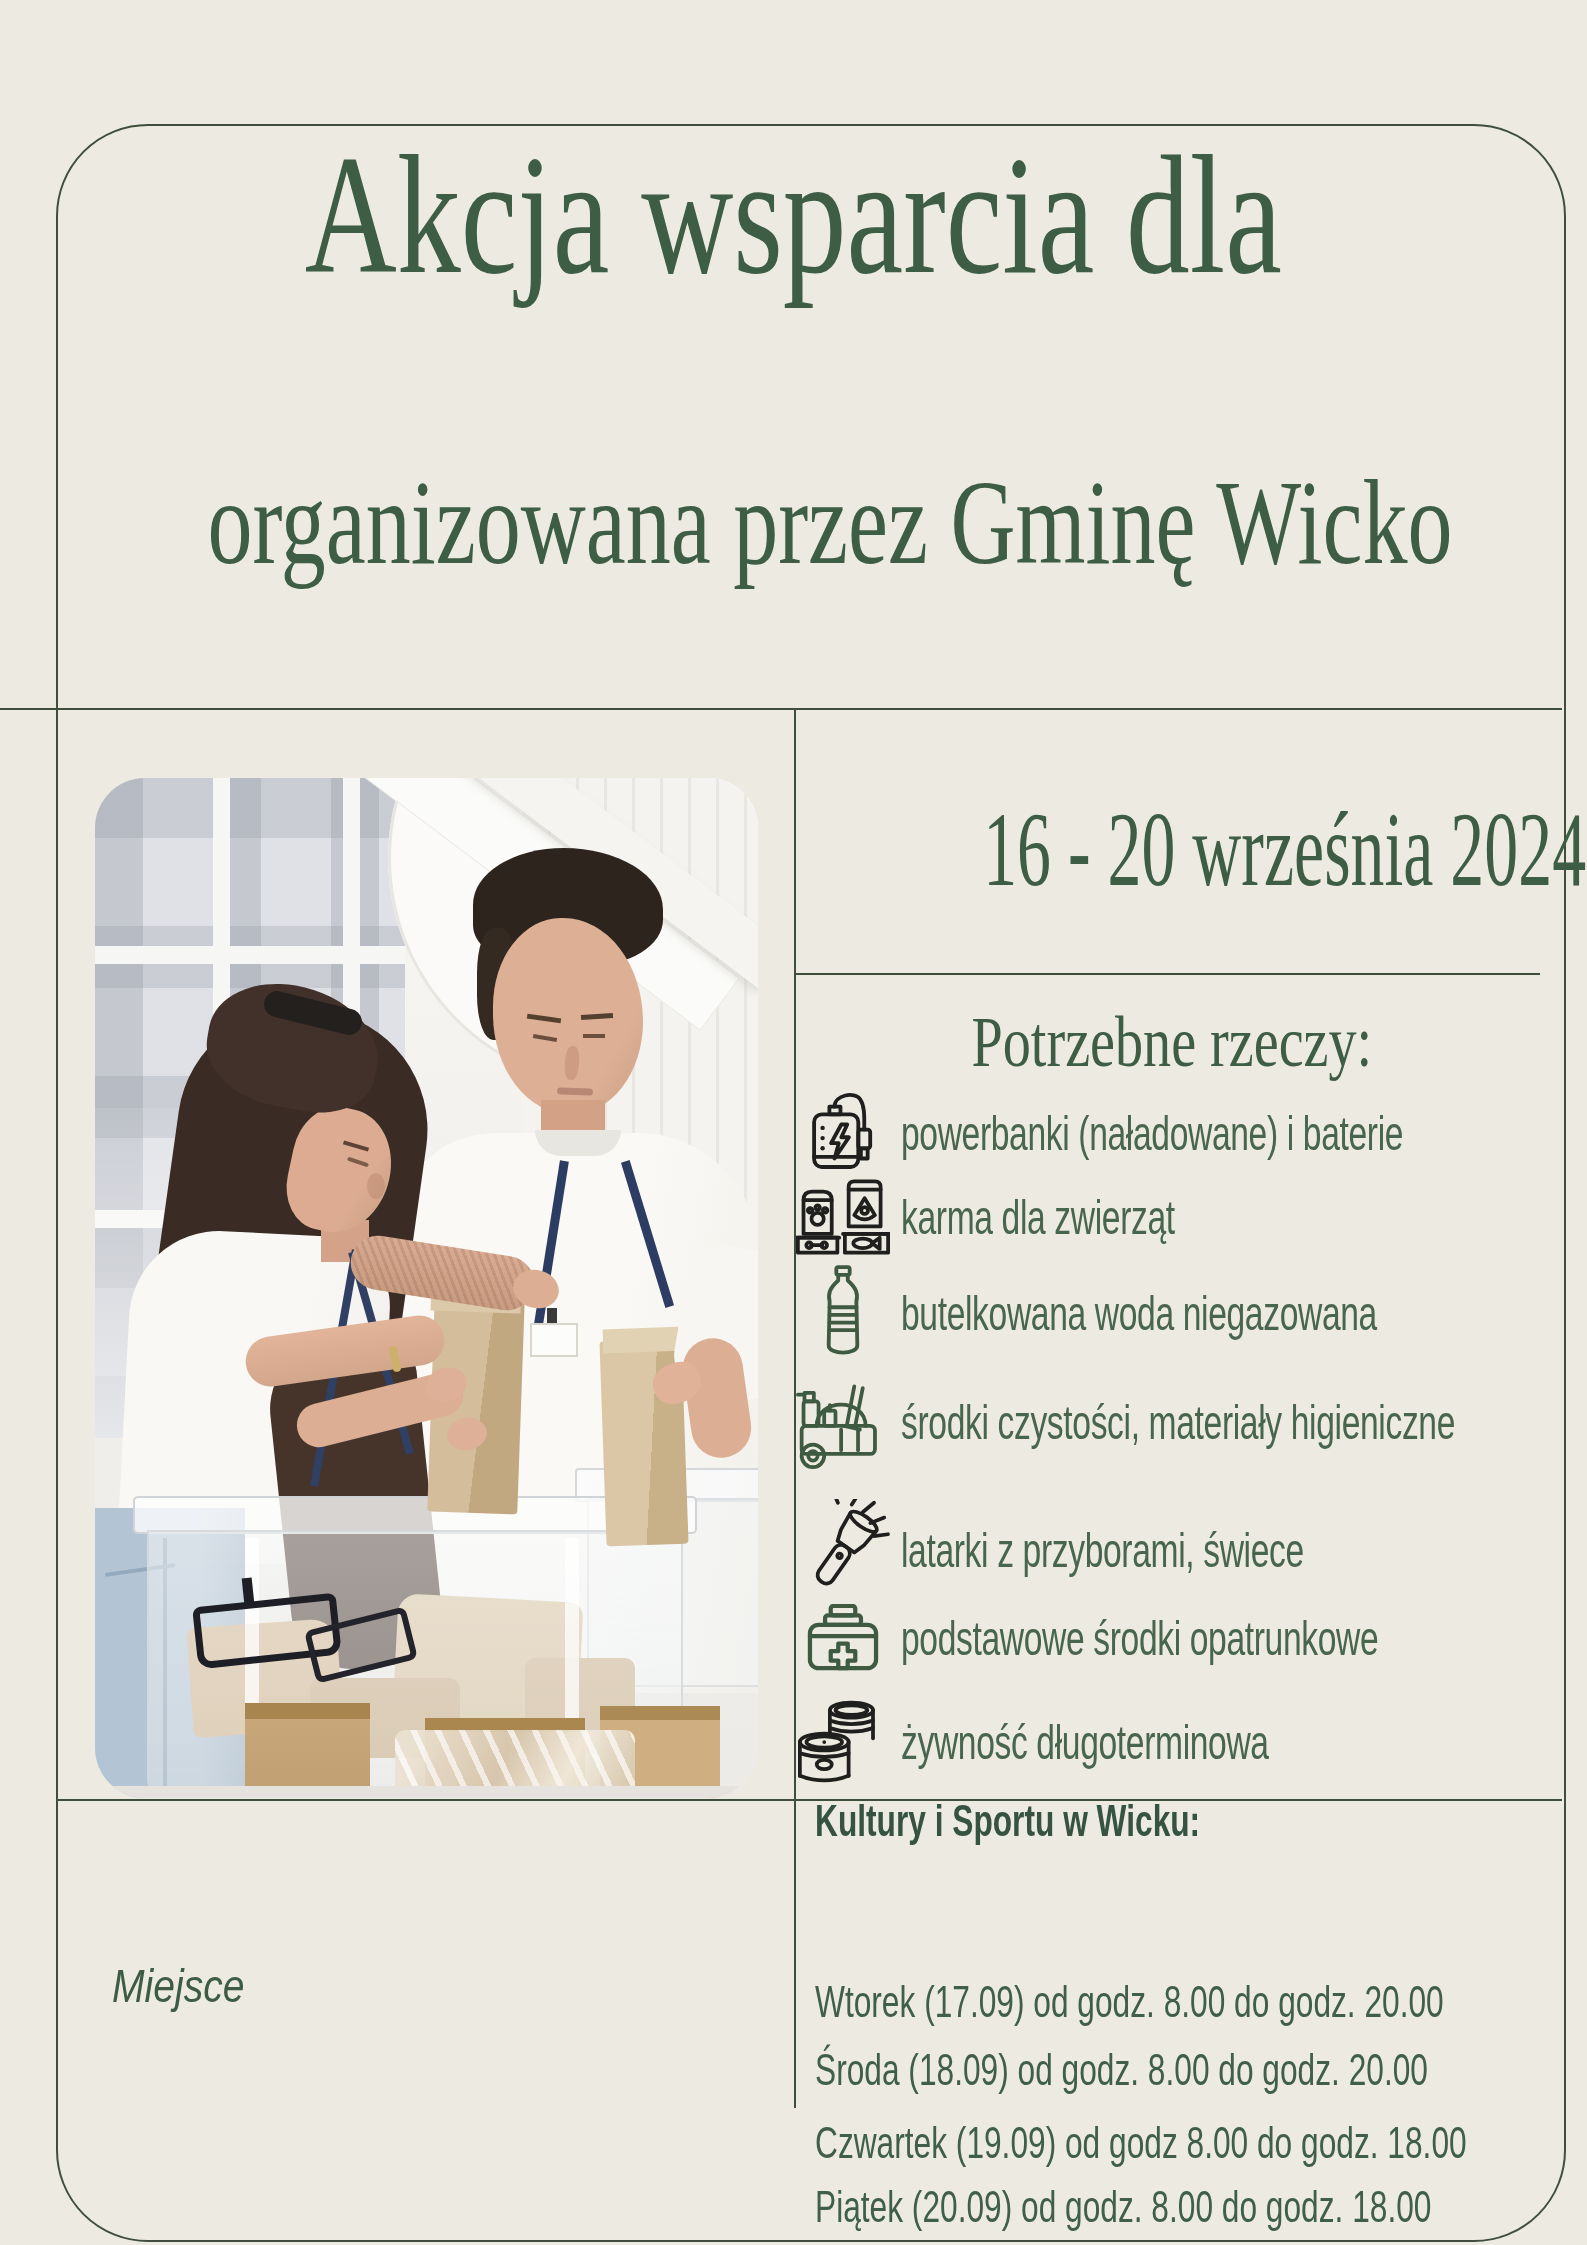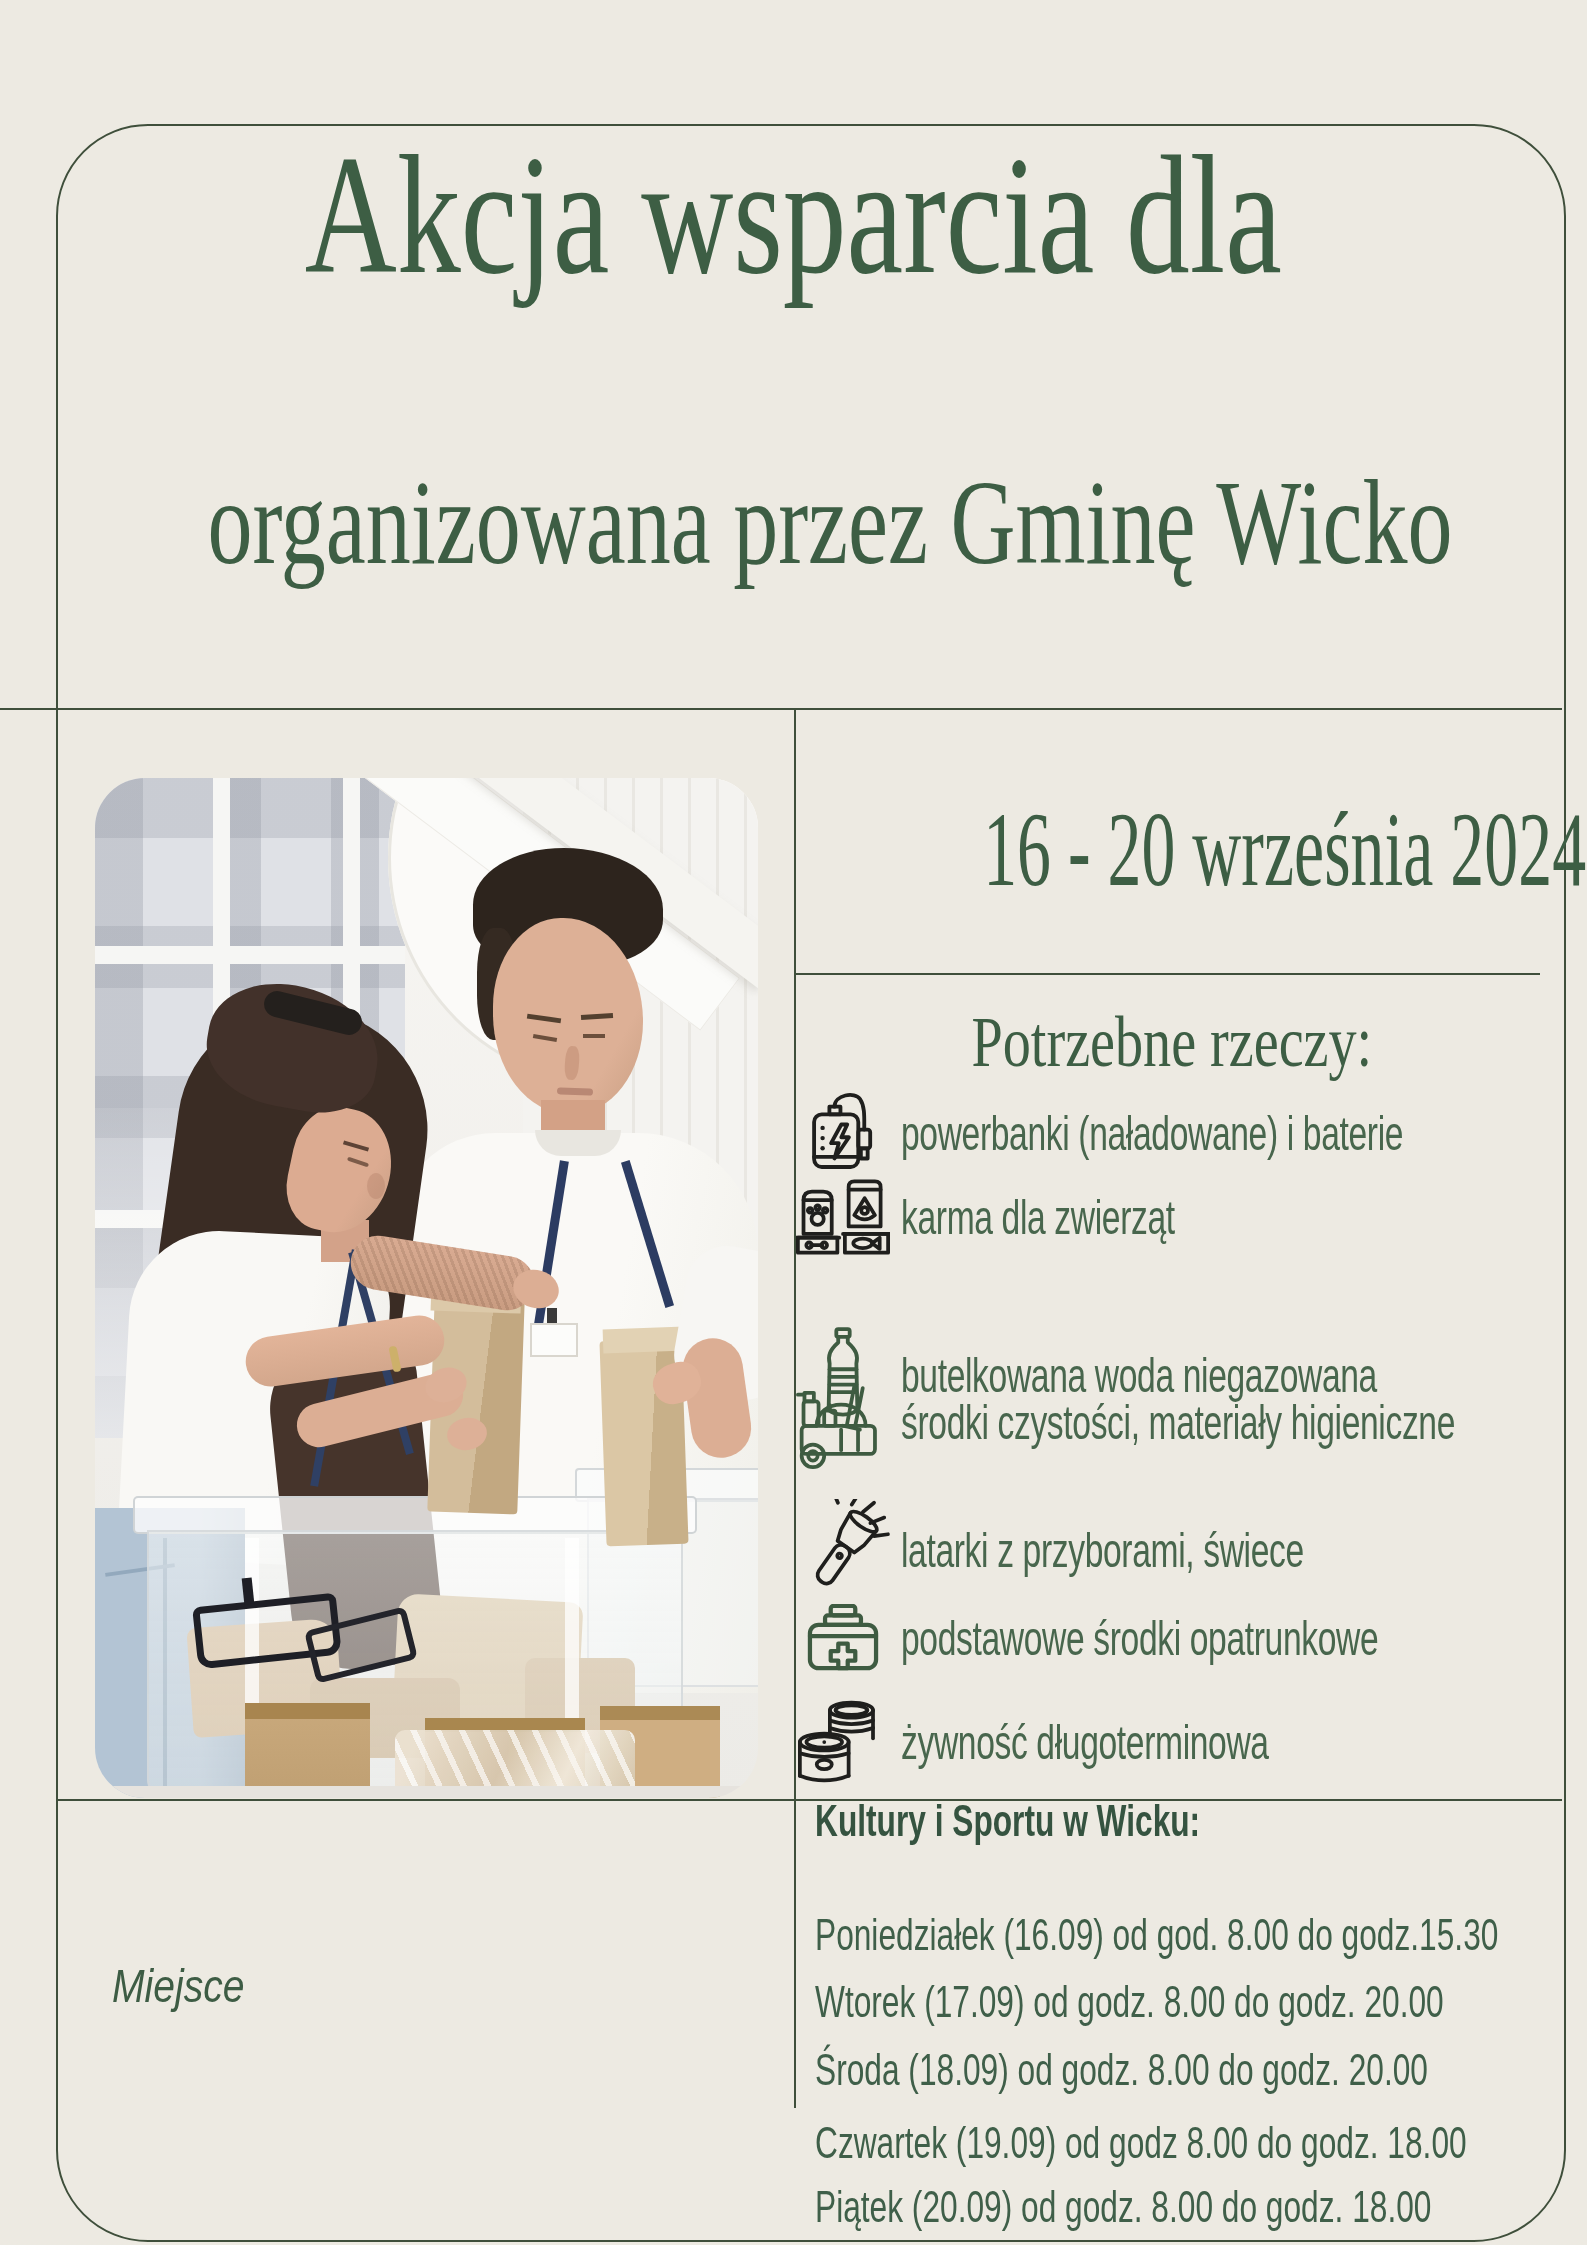--- a/index.html
+++ b/index.html
@@ -201,21 +201,21 @@
           <line x1="16" y1="70" x2="28" y2="70"></line>
         <rect x="52" y="58" width="46" height="20"></rect>
         <line x1="50" y1="58" x2="100" y2="58"></line>
         <ellipse cx="71" cy="68" rx="10" ry="5"></ellipse>
         <path d="M81,68 L89,62 L89,74 Z"></path>
       </svg>
     </span>
     <span class="item-label">karma dla zwierząt</span>
   </div>
 
-  <div class="abs item" style="top:1320px">
+  <div class="abs item" style="top:1258px">
     <span class="icon-cell">
       <svg width="42" height="98" viewBox="0 0 44 100" class="ic-grn" stroke-width="4">
         <rect x="15" y="2" width="14" height="8" rx="2"></rect>
         <path d="M17,10 L17,16 C8,24 6,30 8,38 L7,84 C7,94 37,94 37,84 L36,38 C38,30 36,24 27,16 L27,10"></path>
         <line x1="8" y1="44" x2="36" y2="44"></line>
         <line x1="8" y1="52" x2="36" y2="52"></line>
         <line x1="8" y1="60" x2="36" y2="60"></line>
         <line x1="8" y1="68" x2="36" y2="68"></line>
       </svg>
     </span>
@@ -293,23 +293,20 @@
         <path d="M4,84 Q30,94 56,84"></path>
         <path d="M4,60 Q30,68 56,60"></path>
         <ellipse cx="30" cy="72" rx="8" ry="5"></ellipse>
       </svg>
     </span>
     <span class="item-label">żywność długoterminowa</span>
   </div>
 
   <div class="abs sched bold" style="top:1795px">
     <span class="sq">Kultury i Sportu w Wicku:</span>
-  </div>
-  <div class="abs sched" style="top:1909px">
-    <span class="sq">Poniedziałek (16.09) od god. 8.00 do godz.15.30</span>
   </div>
   <div class="abs sched" style="top:1976px">
     <span class="sq">Wtorek (17.09) od godz. 8.00 do godz. 20.00</span>
   </div>
   <div class="abs sched" style="top:2044px">
     <span class="sq">Środa (18.09) od godz. 8.00 do godz. 20.00</span>
   </div>
   <div class="abs sched" style="top:2117px">
     <span class="sq">Czwartek (19.09) od godz 8.00 do godz. 18.00</span>
   </div>

